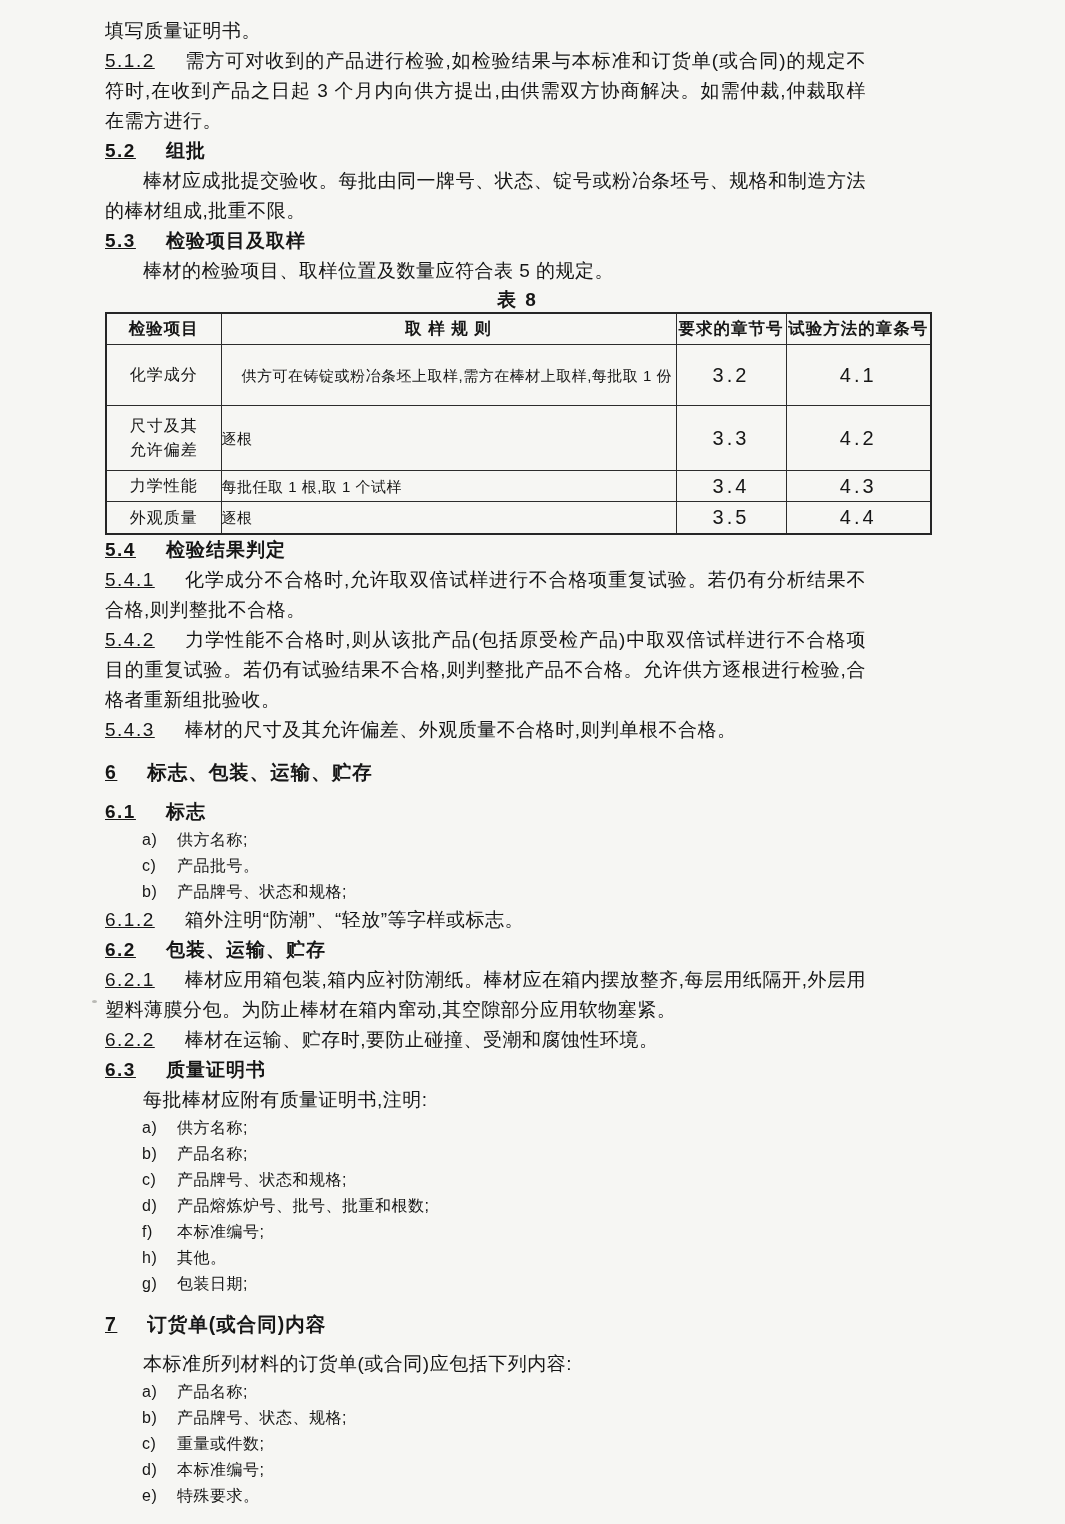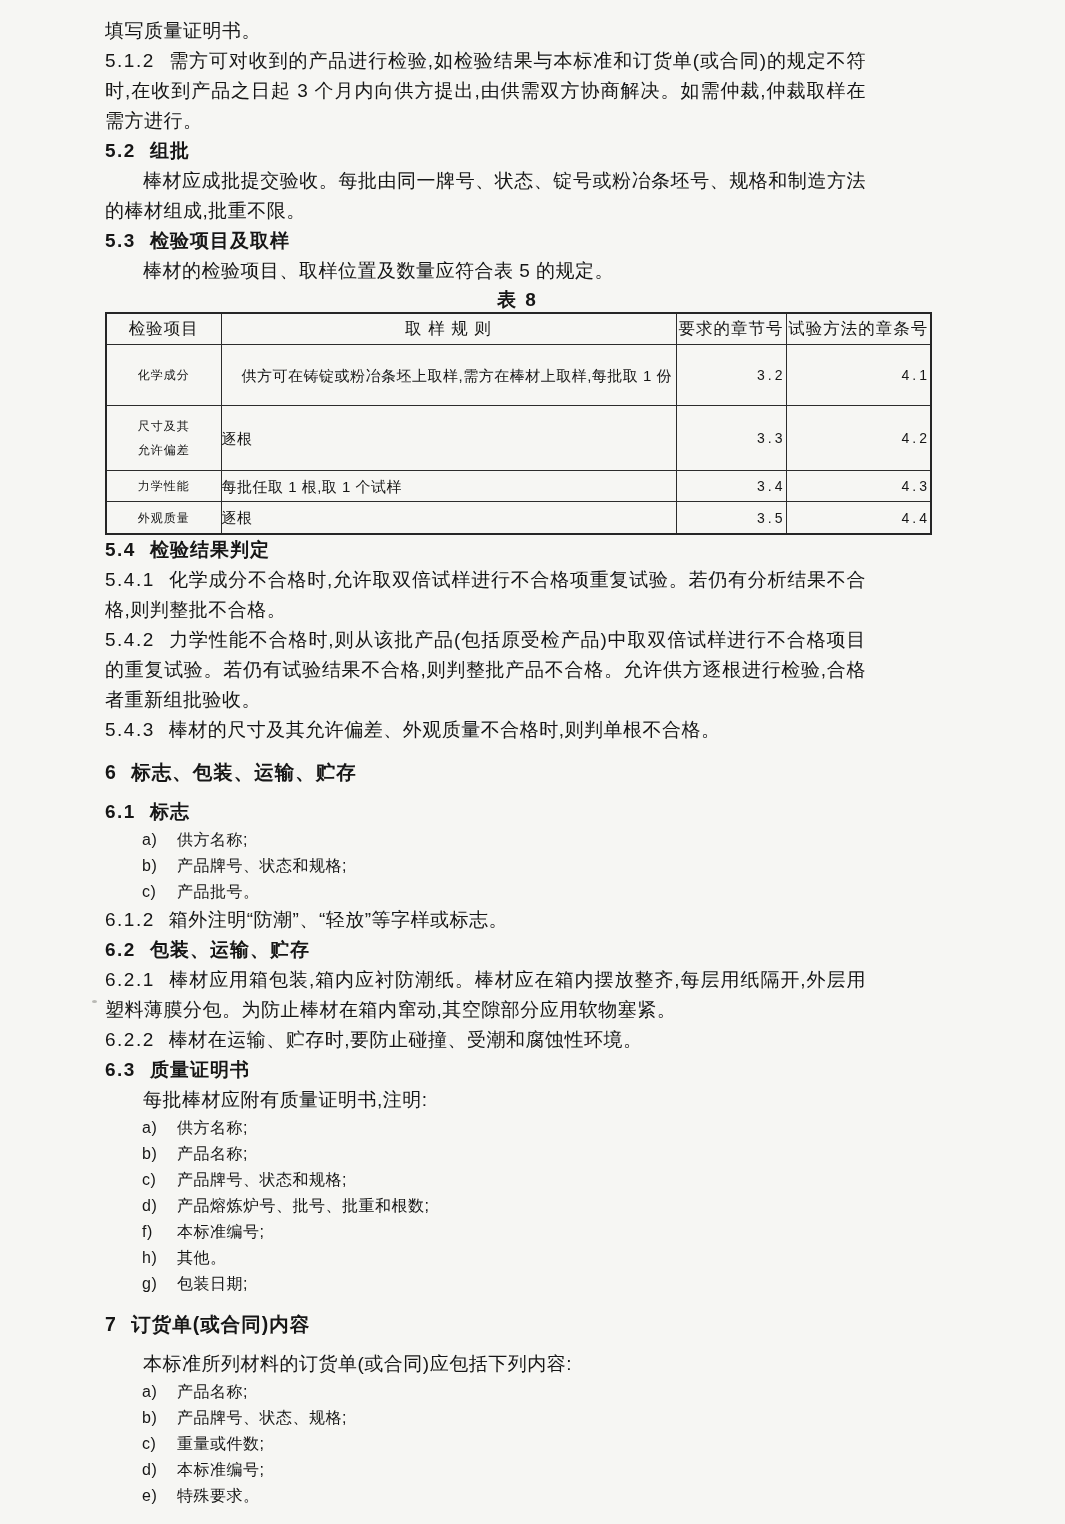--- a/index.html
+++ b/index.html
@@ -23,23 +23,24 @@
     margin: 0;
     font-size: 19px;
     line-height: 30px;
     font-weight: 500;
     text-align: justify;
     letter-spacing: 0.5px;
   }
   .indent { text-indent: 2em; }
   .num {
     display: inline-block;
-    margin-right: 14px;
+    margin-right: 30px;
     letter-spacing: 1.5px;
     font-weight: inherit;
+    text-decoration: underline;
   }
   .subhead {
     margin: 0;
     font-size: 19px;
     line-height: 30px;
     font-weight: 700;
     text-align: left;
     letter-spacing: 1px;
   }
   .bighead {
@@ -77,50 +78,50 @@
   }
   table.t5 th, table.t5 td {
     border: 1px solid #2c2c2c;
     vertical-align: middle;
     font-weight: 500;
     padding: 0;
   }
   table.t5 th {
     height: 30px;
     font-size: 16.5px;
-    font-weight: 400;
+    font-weight: 700;
     text-align: center;
     letter-spacing: 1px;
   }
   tr.r1 td { height: 60px; }
   tr.r2 td { height: 64px; }
   tr.r3 td { height: 30px; }
   tr.r4 td { height: 31px; }
   td.c-item {
     text-align: center;
-    font-size: 12px;
+    font-size: 16px;
     white-space: pre-line;
     line-height: 24px;
     letter-spacing: 1px;
   }
   td.c-rule {
     text-align: left;
     font-size: 15px;
     line-height: 25px;
     padding-left: 22px;
     letter-spacing: 0.5px;
   }
   td.c-rule-first {
     padding-left: 12px;
     padding-right: 2px;
     text-indent: 20px;
   }
   td.c-num {
-    text-align: right;
-    font-size: 14px;
+    text-align: center;
+    font-size: 20px;
     letter-spacing: 3px;
   }
   
   .scan-dot {
     position: absolute;
     left: 92px;
     top: 1000px;
     width: 5px;
     height: 3px;
     background: #b9b9b4;
@@ -197,22 +198,22 @@
   <p class="bline"><span class="num">5.4.2</span><span>力学性能不合格时,则从该批产品(包括原受检产品)中取双倍试样进行不合格项目的重复试验。若仍有试验结果不合格,则判整批产品不合格。允许供方逐根进行检验,合格者重新组批验收。</span></p>
 
   <p class="bline"><span class="num">5.4.3</span><span>棒材的尺寸及其允许偏差、外观质量不合格时,则判单根不合格。</span></p>
 
   <p class="bighead"><span class="num">6</span><span>标志、包装、运输、贮存</span></p>
 
   <p class="subhead"><span class="num">6.1</span><span>标志</span></p>
 
 
   <div class="li"><span class="li-label">a)</span><span>供方名称;</span></div>
+  <div class="li"><span class="li-label">c)</span><span>产品批号。</span></div>
   <div class="li"><span class="li-label">b)</span><span>产品牌号、状态和规格;</span></div>
-  <div class="li"><span class="li-label">c)</span><span>产品批号。</span></div>
 
   <p class="bline"><span class="num">6.1.2</span><span>箱外注明“防潮”、“轻放”等字样或标志。</span></p>
 
   <p class="subhead"><span class="num">6.2</span><span>包装、运输、贮存</span></p>
 
   <p class="bline"><span class="num">6.2.1</span><span>棒材应用箱包装,箱内应衬防潮纸。棒材应在箱内摆放整齐,每层用纸隔开,外层用塑料薄膜分包。为防止棒材在箱内窜动,其空隙部分应用软物塞紧。</span></p>
 
   <p class="bline"><span class="num">6.2.2</span><span>棒材在运输、贮存时,要防止碰撞、受潮和腐蚀性环境。</span></p>
 
   <p class="subhead"><span class="num">6.3</span><span>质量证明书</span></p>

